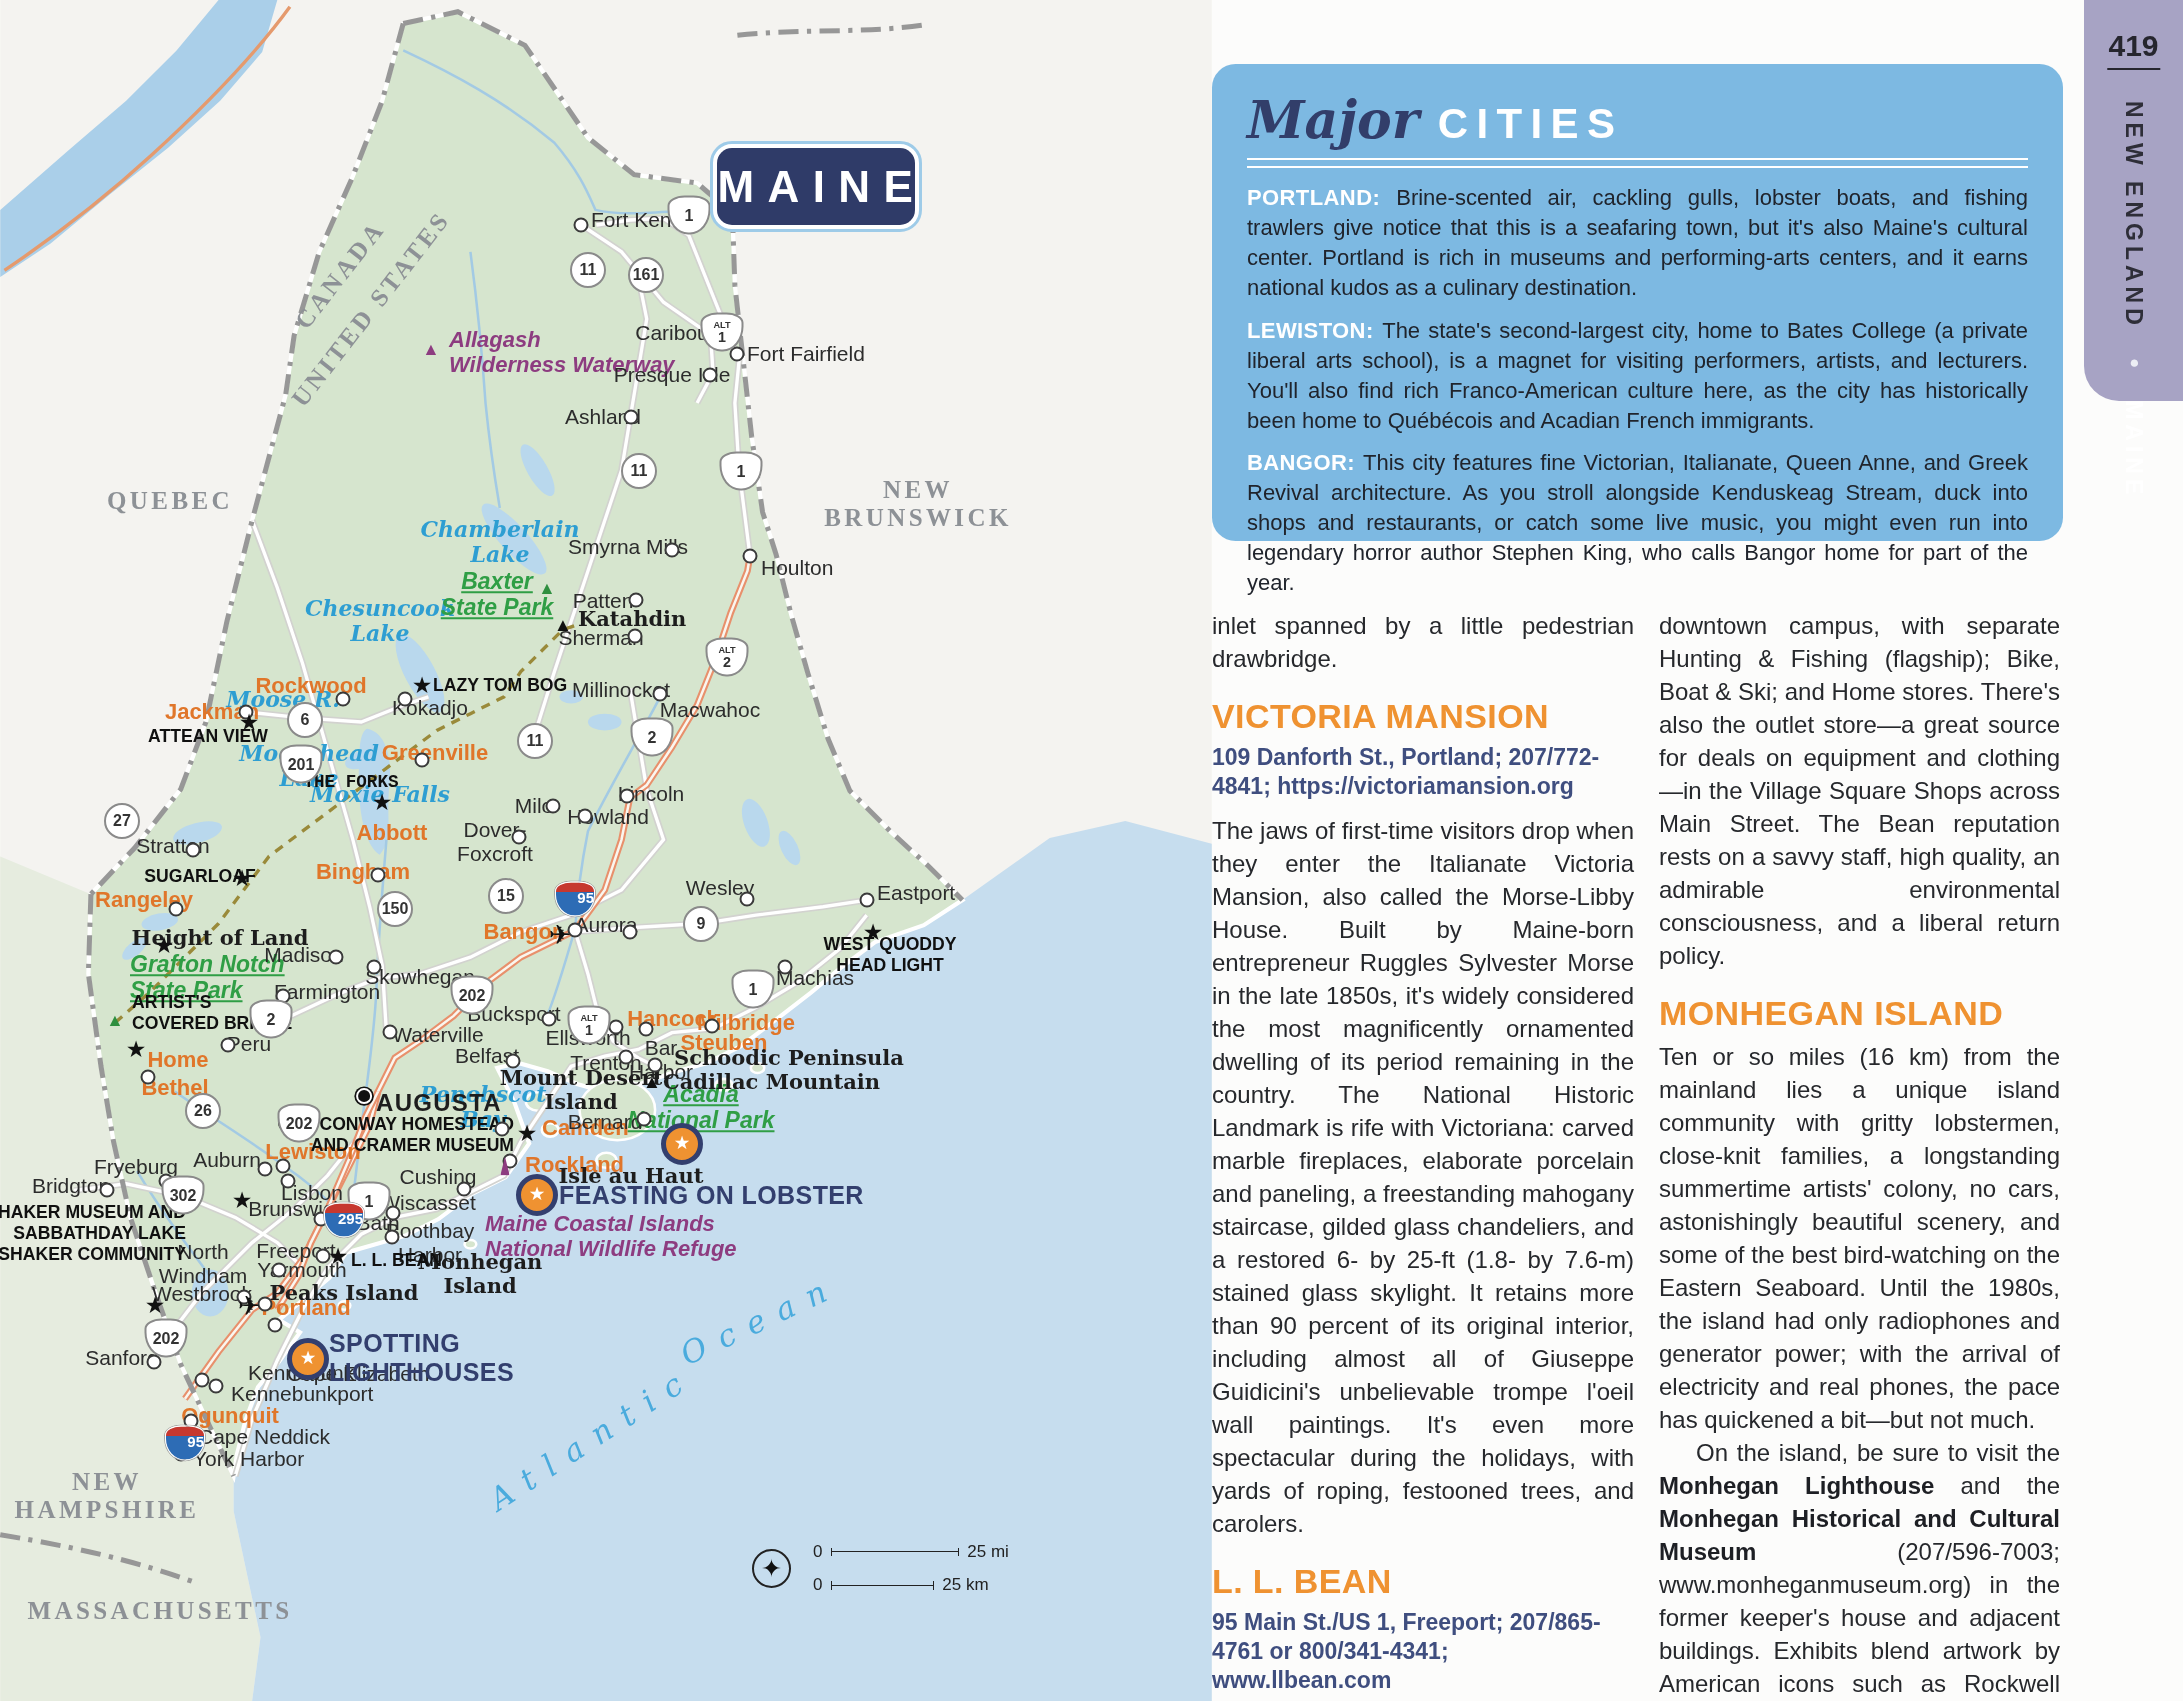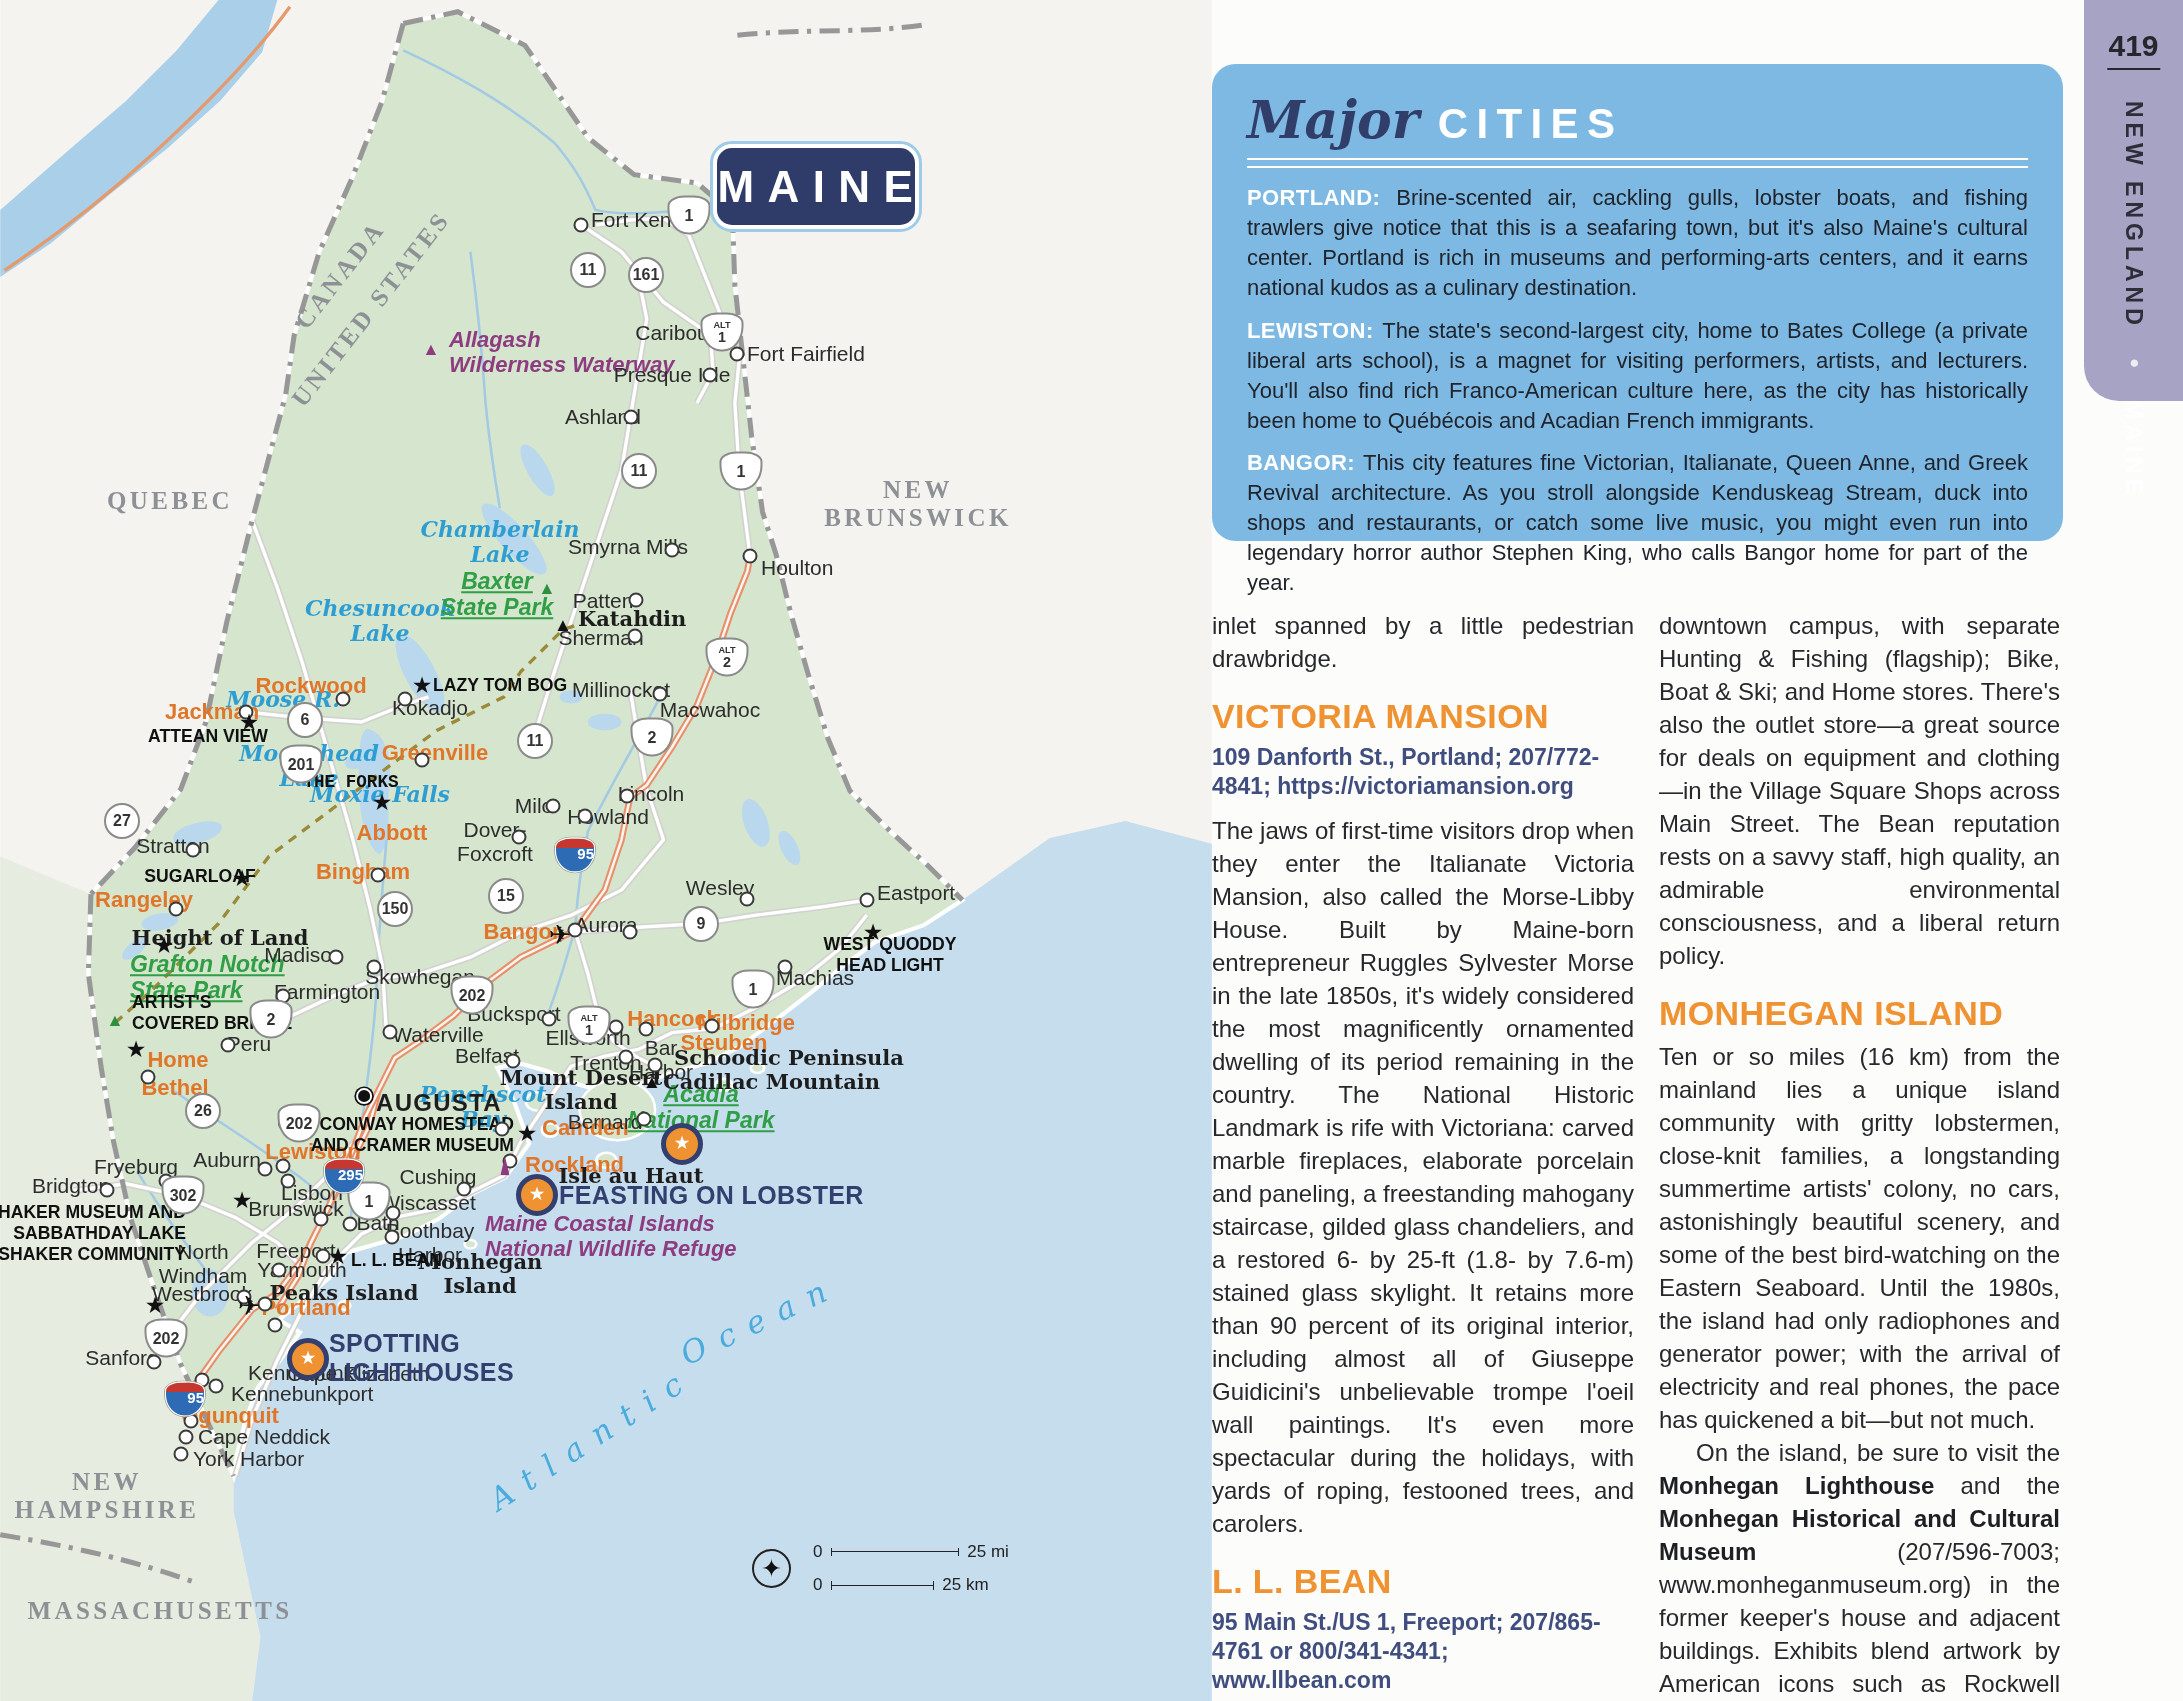--- a/index.html
+++ b/index.html
@@ -41,21 +41,21 @@
         display:flex;align-items:center;justify-content:center;}
   .sh-us,.sh-usalt{width:39px;height:35px;background:#fff;border:2.5px solid #8a8a8a;font-size:16px;
         border-radius:40% 40% 48% 48% / 26% 26% 64% 64%;display:flex;flex-direction:column;
         align-items:center;justify-content:center;}
   .sh-usalt{font-size:14.3px;line-height:1;margin-top:34px;}
   .sh-usalt .alt{font-size:9.2px;font-weight:700;}
   .sh-i{width:40px;height:35px;color:#fff;font-size:15px;border:1.7px solid #fff;
         background:linear-gradient(#c6382f 0 9.2px,#2d6cb5 9.2px);
         border-radius:40% 40% 50% 50% / 28% 28% 62% 62%;
         display:flex;align-items:flex-end;justify-content:center;padding-bottom:3.4px;box-sizing:border-box;
-        box-shadow:0 0 0 0.8px #9a9a9a;}
+        box-shadow:0 0 0 0.8px #9a9a9a;margin-top:44px;}
 
   .maine-badge{position:absolute;left:710px;top:141px;width:212px;height:91px;
         border:3.4px solid #9ecbe8;border-radius:22px;background:#fff;padding:4.2px;box-sizing:border-box;}
   .maine-badge .inner{width:100%;height:100%;background:#2f3b68;border-radius:15px;
         display:flex;align-items:center;justify-content:center;}
   .maine-badge .inner span{color:#fff;font-weight:700;font-size:44px;letter-spacing:13.4px;padding-left:11.8px;}
 
   .scalebar{position:absolute;left:752px;top:1542px;display:flex;align-items:center;gap:22px;}
   .compass{width:35px;height:35px;border:2.5px solid #222;border-radius:50%;color:#111;font-size:25px;
            display:flex;align-items:center;justify-content:center;}

